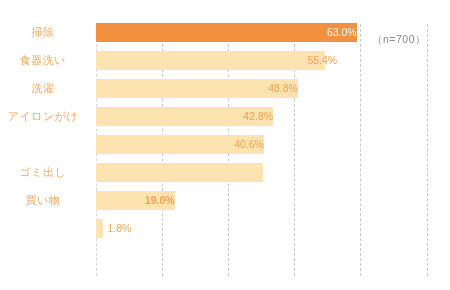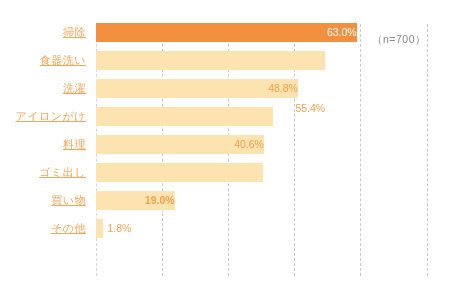--- a/index.html
+++ b/index.html
@@ -52,26 +52,25 @@
     position: relative;
     height: 28px;
   }
   .row-label {
     position: absolute;
     left: 0;
     top: 0;
     width: 86px;
     height: 28px;
     line-height: 28px;
-    text-align: right;
+    text-align: center;
     font-size: 11px;
     color: #f3a65a;
     white-space: nowrap;
     letter-spacing: 0.5px;
-    text-decoration: underline;
   }
   .bar-track {
     position: absolute;
     left: 96px;
     top: 0;
     height: 28px;
     width: 340px;
   }
   .bar {
     position: absolute;
@@ -137,58 +136,57 @@
         <div class="row-label">掃除</div>
         <div class="bar-track">
           <div class="bar highlight" style="width: 260.663px;"></div>
           <div class="bar-value inside on-highlight" style="left: 0px; width: 260.663px;">63.0%</div>
         </div>
       </div>
       <div class="row">
         <div class="row-label">食器洗い</div>
         <div class="bar-track">
           <div class="bar" style="width: 229.218px;"></div>
-          <div class="bar-value inside" style="left: 0px; width: 229.218px; margin-top: 48px;">55.4%</div>
+          <div class="bar-value inside" style="left: 12px; width: 229.218px;">55.4%</div>
         </div>
       </div>
       <div class="row">
         <div class="row-label">洗濯</div>
         <div class="bar-track">
           <div class="bar" style="width: 201.91px;"></div>
           <div class="bar-value inside" style="left: 0px; width: 201.91px;">48.8%</div>
         </div>
       </div>
       <div class="row">
         <div class="row-label">アイロンがけ</div>
         <div class="bar-track">
           <div class="bar" style="width: 177.085px;"></div>
+          <div class="bar-value inside" style="left: 0px; width: 177.085px;">42.8%</div>
         </div>
       </div>
       <div class="row">
-        <div class="row-label">料理</div>
         <div class="bar-track">
           <div class="bar" style="width: 167.982px;"></div>
           <div class="bar-value inside" style="left: 0px; width: 167.982px;">40.6%</div>
         </div>
       </div>
       <div class="row">
         <div class="row-label">ゴミ出し</div>
         <div class="bar-track">
           <div class="bar" style="width: 167.155px;"></div>
         </div>
       </div>
       <div class="row">
         <div class="row-label">買い物</div>
         <div class="bar-track">
           <div class="bar" style="width: 78.6125px;"></div>
           <div class="bar-value inside" style="left: 0px; width: 78.6125px; font-weight: bold;">19.0%</div>
         </div>
       </div>
       <div class="row">
-        <div class="row-label">その他</div>
         <div class="bar-track">
           <div class="bar" style="width: 7.4475px;"></div>
           <div class="bar-value outside" style="left: 7.4475px;">1.8%</div>
         </div>
       </div>
     </div>
 
 </div>
 
 </body></html>

